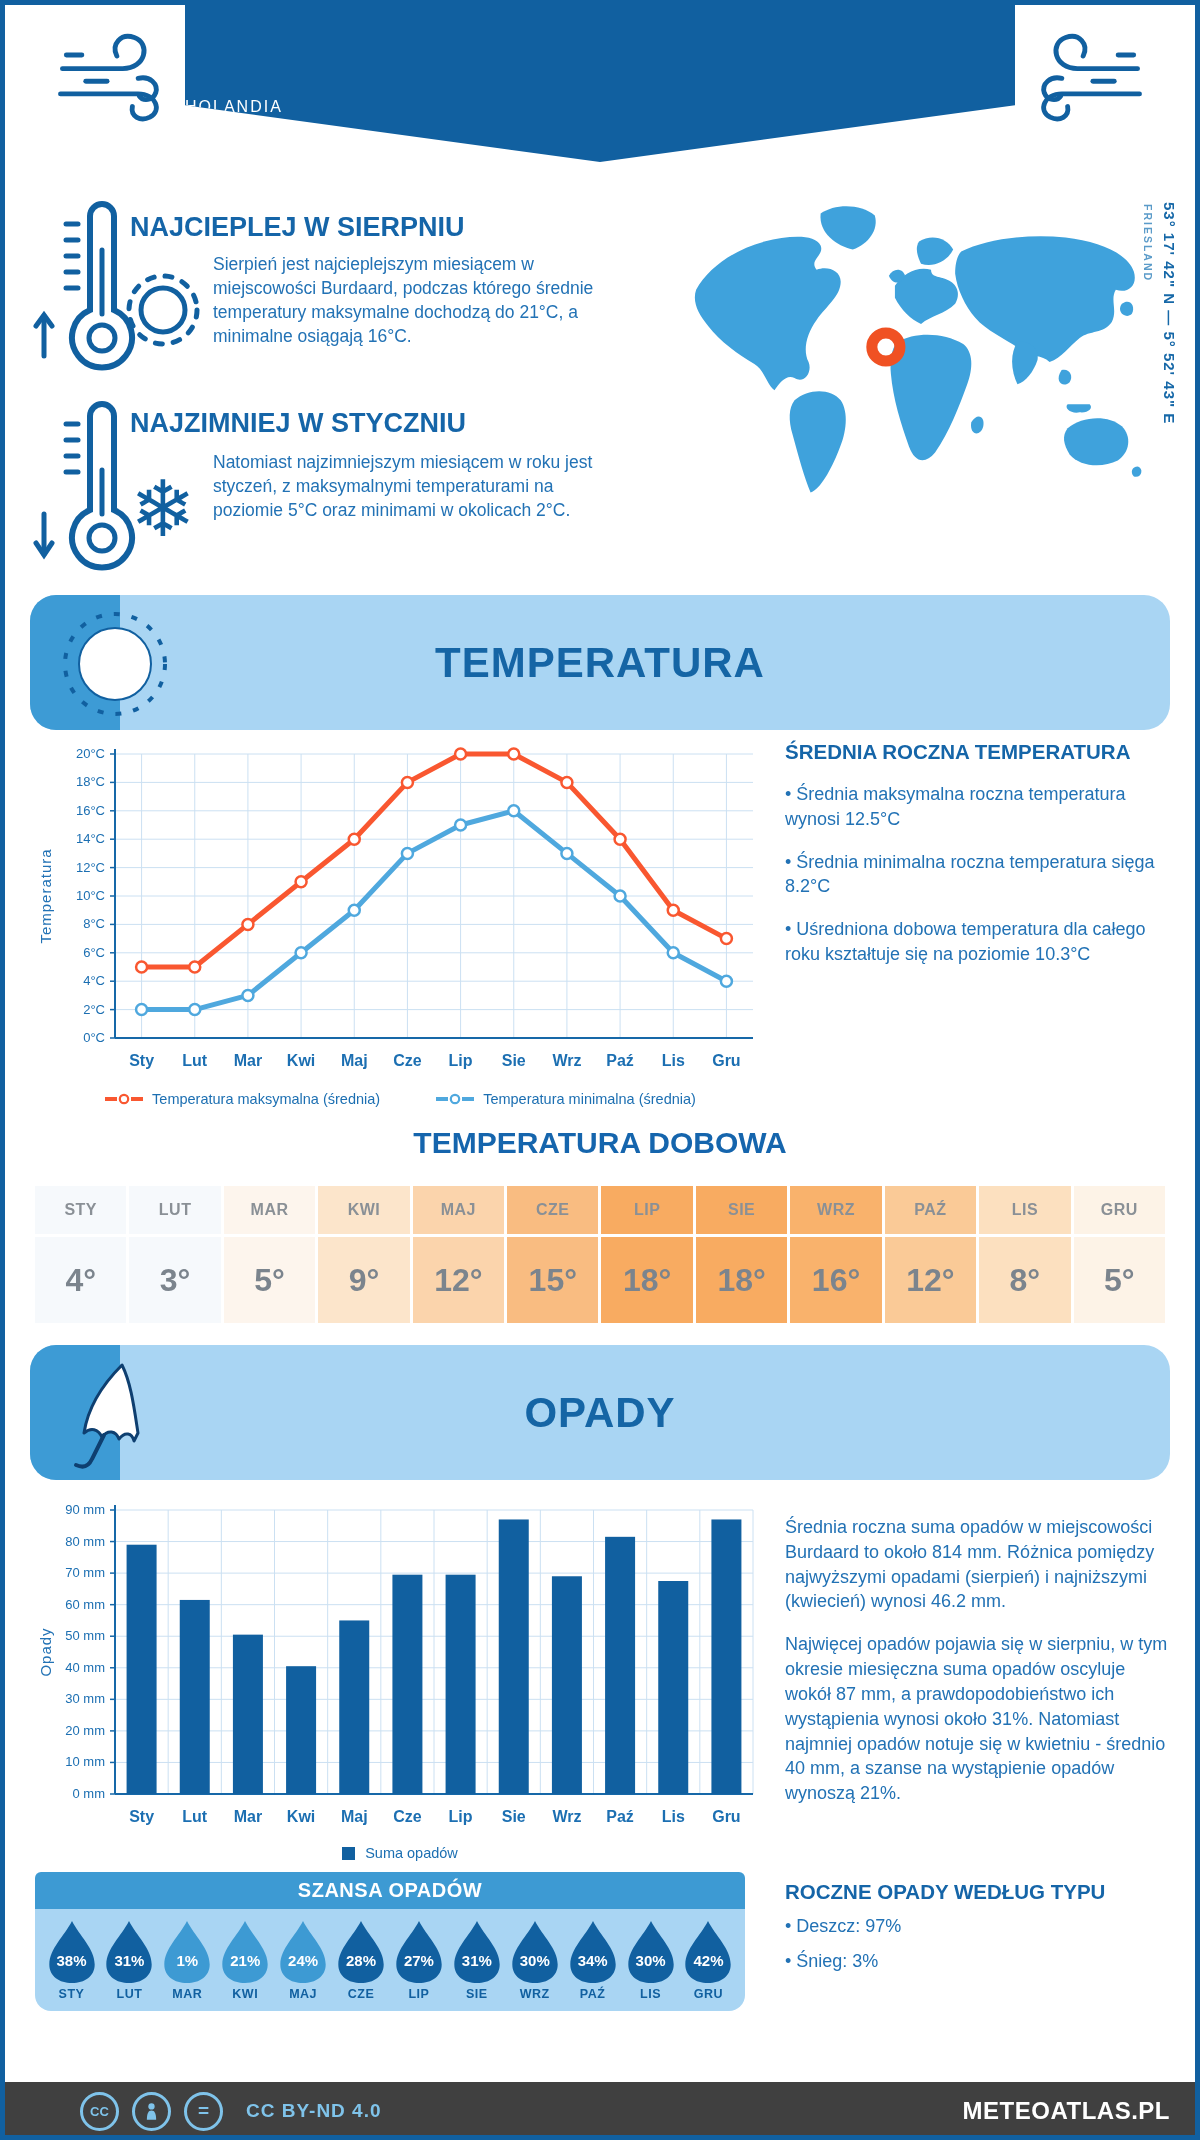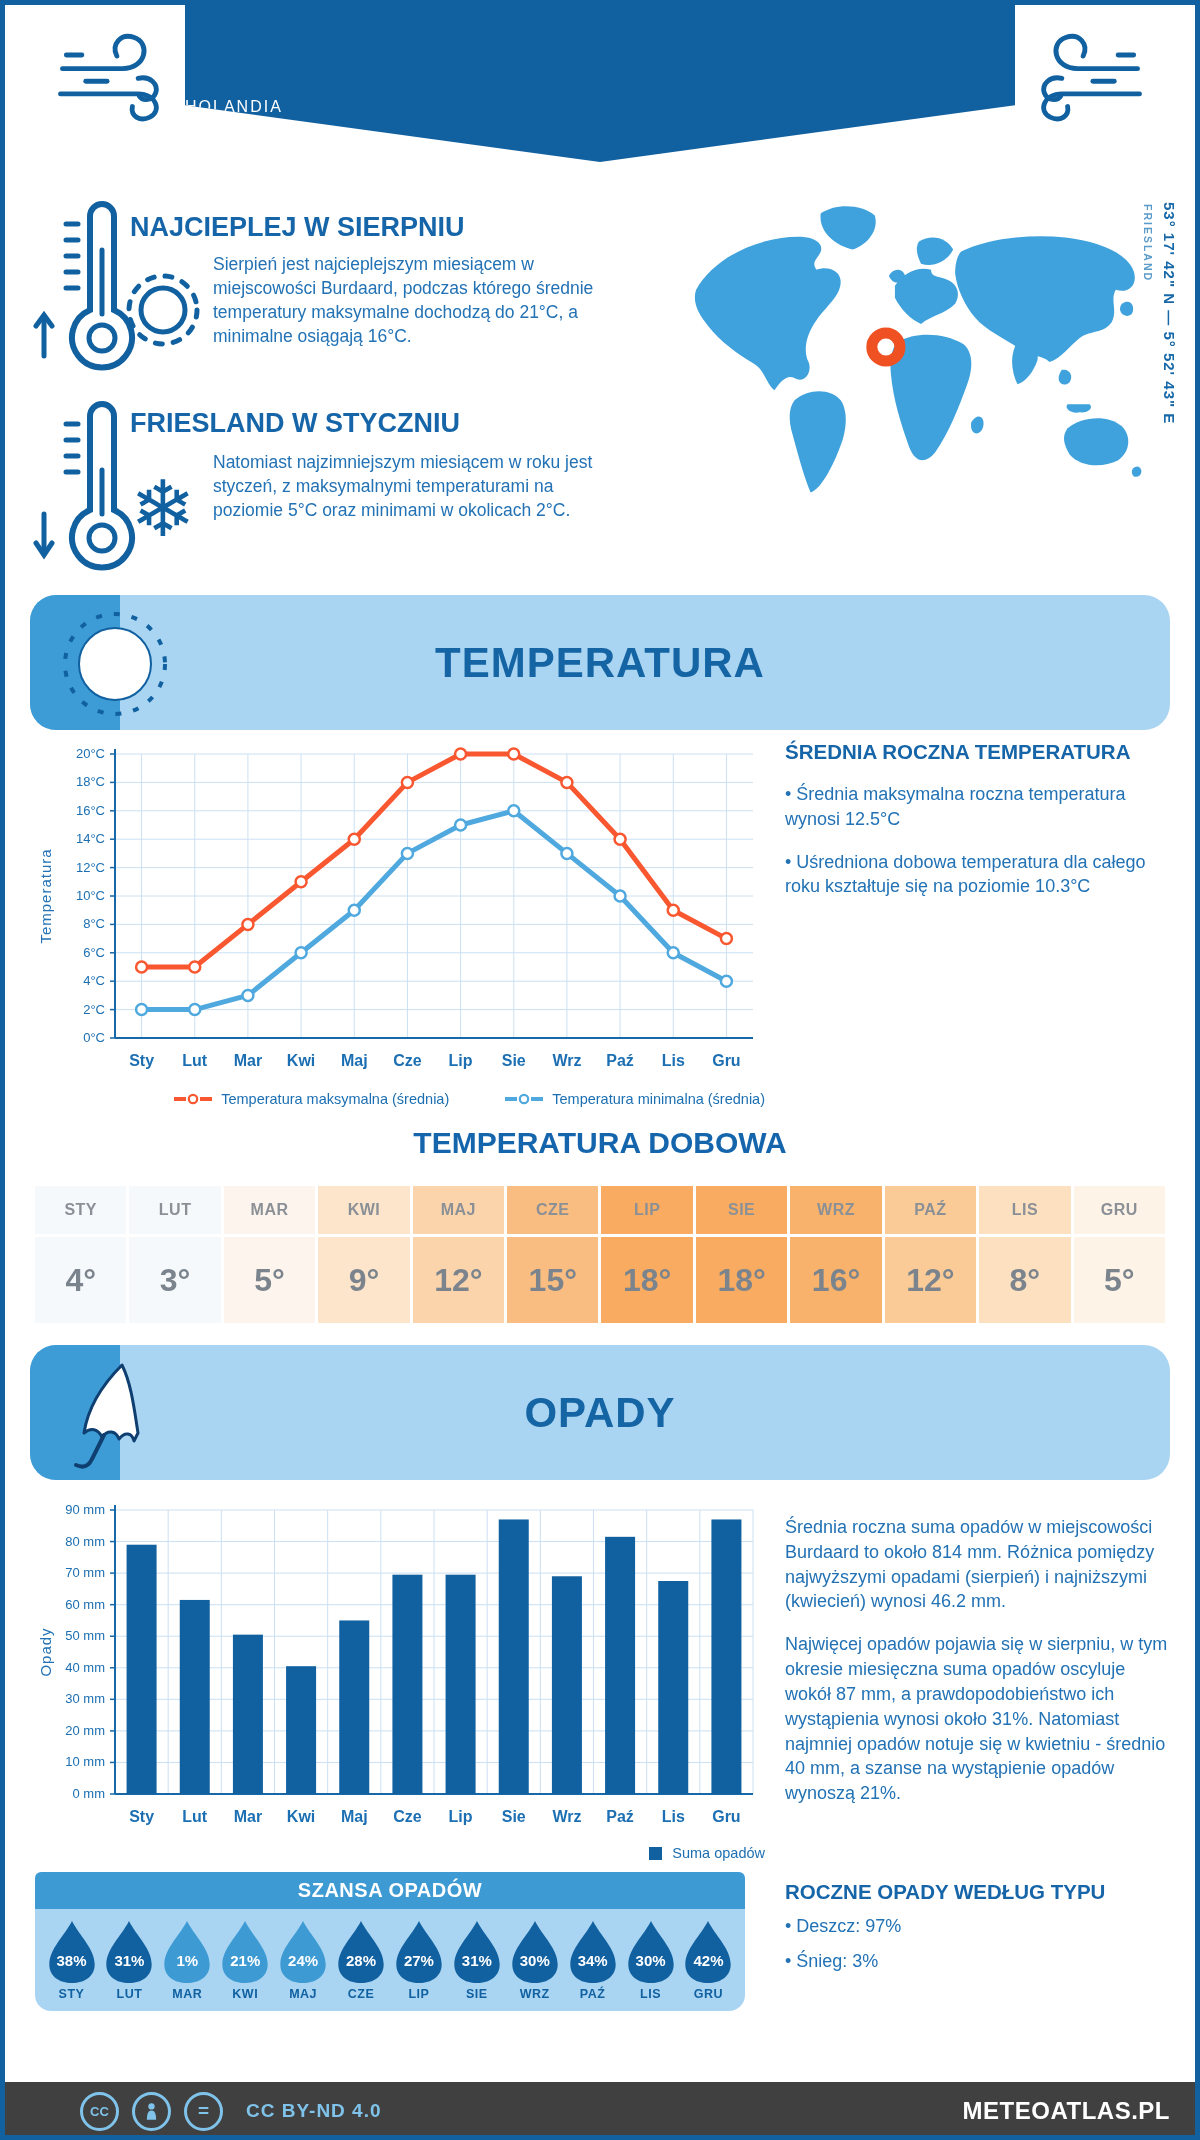--- a/index.html
+++ b/index.html
@@ -35,21 +35,21 @@
   .section-banner .accent{position:absolute;left:0;top:0;width:90px;height:100%;background:#3D9BD5;
                   border-radius:26px 0 0 26px;}
   .section-banner .s-title{position:absolute;top:44px;left:0;width:100%;text-align:center;
                   font-size:42px;font-weight:700;color:#1565A5;letter-spacing:1px;}
   .section-banner svg.corner-icon{position:absolute;left:22px;top:6px;width:126px;height:126px;}
 
   
   .chart-svg{position:absolute;left:35px;width:730px;}
   #temp-chart{top:738px;height:345px;}
   #precip-chart{top:1494px;height:342px;}
-  .legend-row{position:absolute;left:35px;width:730px;display:flex;justify-content:flex-end;
+  .legend-row{position:absolute;left:35px;width:730px;display:flex;justify-content:center;
               align-items:center;gap:55px;}
   #temp-legend{top:1088px;height:22px;}
   #precip-legend{top:1843px;height:20px;gap:10px;}
   .legend-item{display:flex;align-items:center;gap:8px;font-size:14.5px;color:#1C6FB2;}
   .legend-sq{width:13px;height:13px;background:#1160A0;display:inline-block;}
 
   
   .panel{position:absolute;left:785px;width:388px;}
   .panel h3{margin:0 0 4px 0;font-size:20.5px;font-weight:700;color:#1565A8;}
   .panel p{margin:18px 0 0 0;font-size:18px;line-height:1.38;color:#2272B5;}
@@ -144,21 +144,21 @@
         <line x1="36" y1="42" x2="48" y2="42"></line>
       <line x1="36" y1="58" x2="48" y2="58"></line>
         <line x1="36" y1="74" x2="48" y2="74"></line>
     </g>
     <g stroke-width="5">
       <line x1="14" y1="116" x2="14" y2="156"></line>
       <path d="M6 145 L14 157 L22 145"></path>
     </g>
     <text x="133" y="138" text-anchor="middle" stroke="none" fill="#1160A0" font-size="78" font-family="DejaVu Sans, sans-serif">❄</text>
   </svg>
-  <div class="card-head" style="top:408px">FRIESLAND W STYCZNIU</div>
+  <div class="card-head" style="top:408px">NAJZIMNIEJ W STYCZNIU</div>
   <div class="card-text" style="top:450px">Natomiast najzimniejszym miesiącem w roku jest styczeń, z maksymalnymi temperaturami na poziomie 5°C oraz minimami w okolicach 2°C.</div>
 
   <svg class="map-box" viewBox="0 0 490 310">
     <g fill="#3FA2DC">
       <path d="M28 96 C40 74 66 56 96 48 C120 42 146 40 152 52 C156 62 140 66 148 76 C158 72 172 76 172 88 C172 102 158 112 148 126 C138 140 134 156 140 168 C144 178 136 190 126 184 C118 180 112 188 106 196 C98 190 96 176 86 170 C70 160 52 148 40 132 C30 120 24 108 28 96 Z"></path>
       <path d="M152 20 C166 10 192 10 206 22 C210 36 200 50 184 56 C168 52 150 40 152 20 Z"></path>
       <path d="M126 206 C140 194 162 194 172 206 C180 218 178 238 170 256 C162 276 152 294 142 298 C136 284 130 262 124 240 C120 226 120 214 126 206 Z"></path>
       <path d="M226 92 C234 80 248 72 262 76 C262 84 270 82 278 86 C288 90 292 100 286 110 C276 120 262 122 252 130 C242 126 232 116 226 104 Z"></path>
       <path d="M250 48 C262 40 278 44 284 56 C278 68 264 74 252 70 C248 62 246 54 250 48 Z"></path>
       <path d="M220 82 c4 -8 14 -8 16 0 c-2 8 -12 10 -16 0 Z"></path>
@@ -289,20 +289,21 @@
           <line x1="27" y1="6" x2="39" y2="6" stroke="#4FA8DE" stroke-width="4"></line>
         </svg>
         <span>Temperatura minimalna (średnia)</span>
       </span>
     </div>
 
   <div id="temp-panel" class="panel">
     <h3>ŚREDNIA ROCZNA TEMPERATURA</h3>
     <div id="annual-bullets">
         <p>• Średnia maksymalna roczna temperatura wynosi 12.5°C</p>
+        <p>• Średnia minimalna roczna temperatura sięga 8.2°C</p>
         <p>• Uśredniona dobowa temperatura dla całego roku kształtuje się na poziomie 10.3°C</p>
       </div>
   </div>
 
   <div class="daily-head">TEMPERATURA DOBOWA</div>
   <div id="temp-table" class="temp-table">
       <div class="tcol">
         <div class="m" style="background: rgb(246, 249, 252);">STY</div>
         <div class="v" style="background: rgb(246, 249, 252);">4°</div>
       </div>

